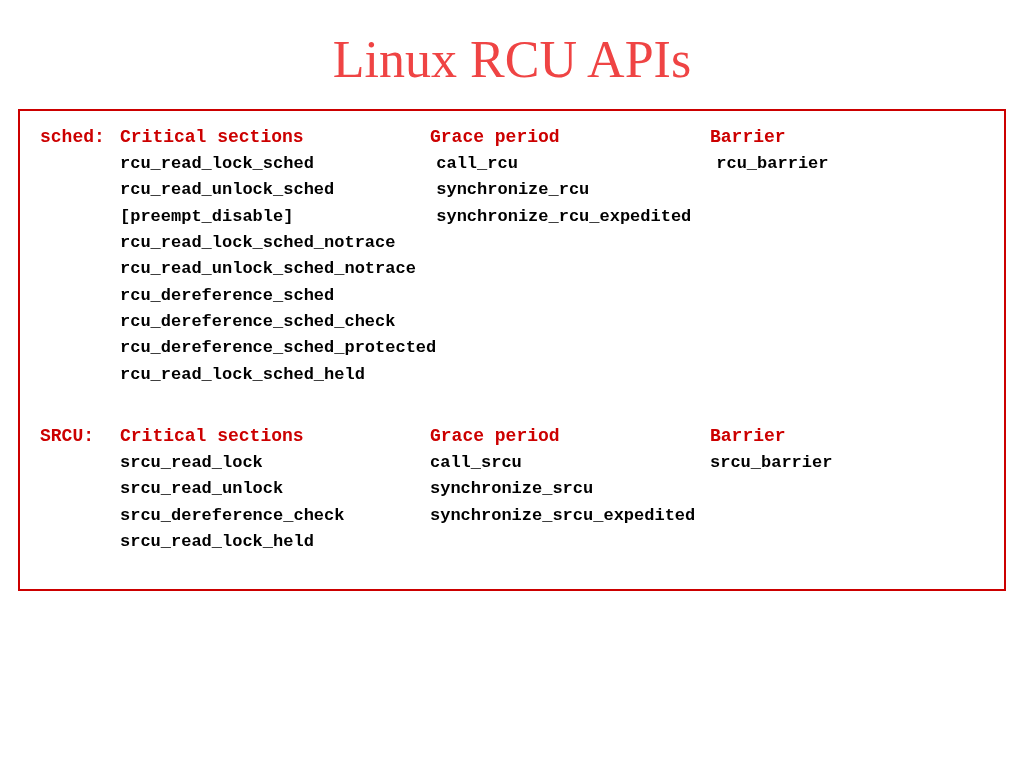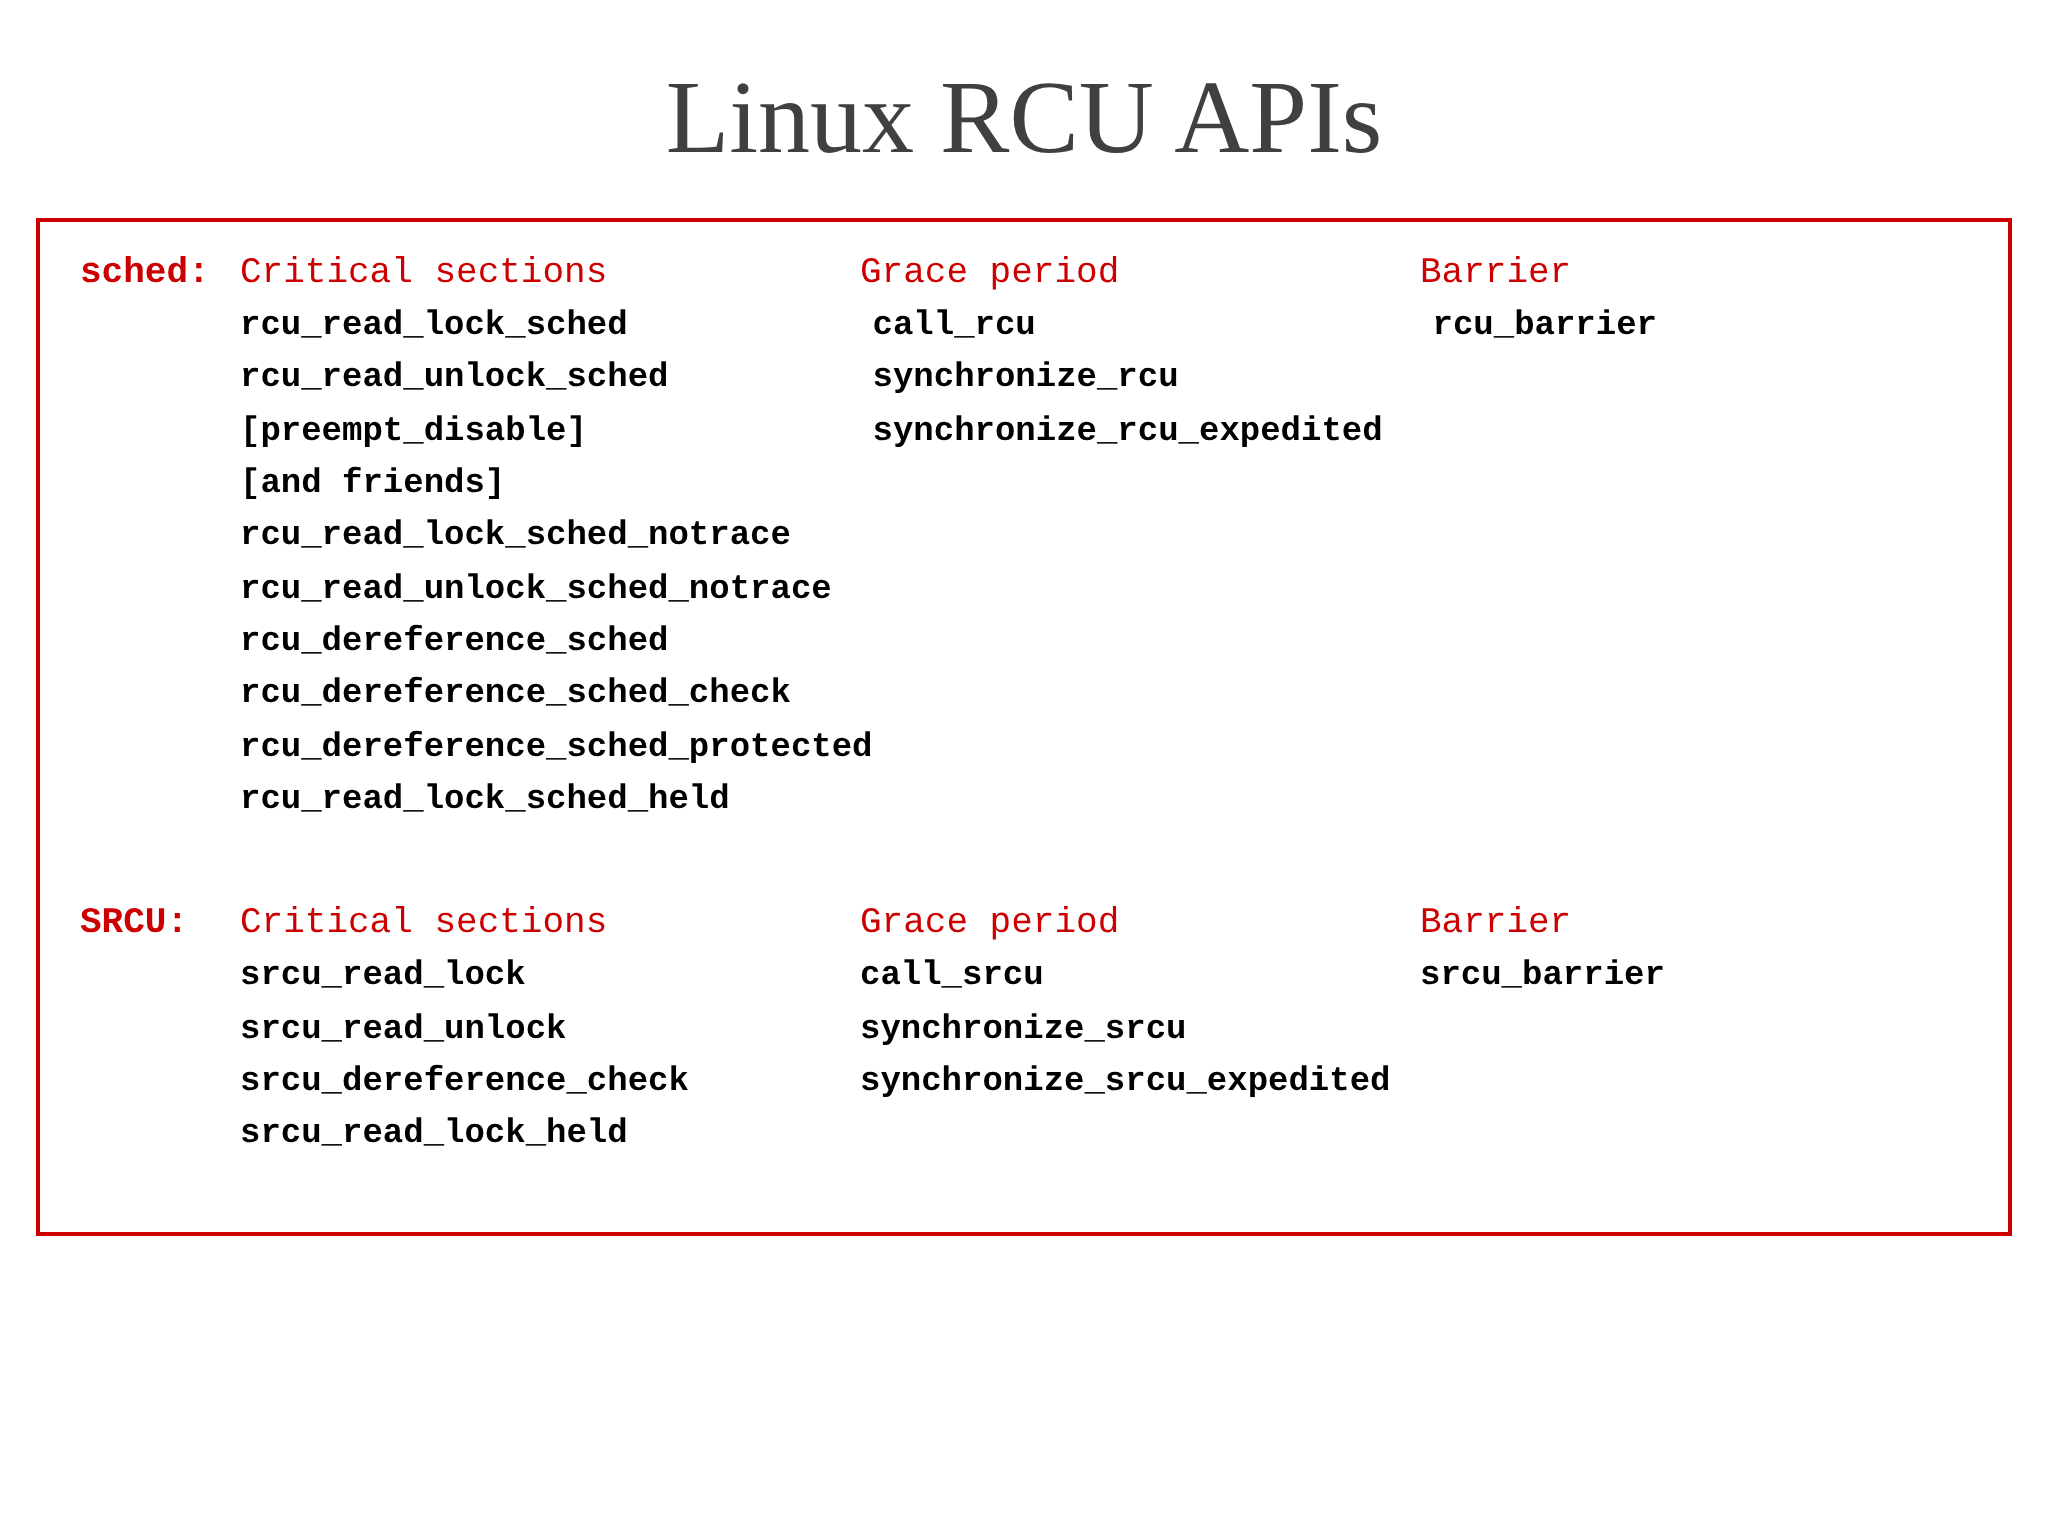--- a/index.html
+++ b/index.html
@@ -15,21 +15,21 @@
       font-family: 'Courier New', Courier, monospace;
       overflow: hidden;
     }
 
     .page-title {
       text-align: center;
       font-family: Georgia, 'Times New Roman', serif;
       font-size: 52px;
       font-weight: normal;
       padding: 30px 0 20px 0;
-      color: #404040;
+      color: #ef4444;
     }
 
     .main-box {
       margin: 0 18px;
       border: 2px solid #cc0000;
       padding: 16px 20px 20px 20px;
     }
 
     .section {
       margin-bottom: 20px;
@@ -52,21 +52,21 @@
       min-width: 80px;
     }
 
     .col-headers {
       display: flex;
       flex: 1;
     }
 
     .col-header {
       color: #cc0000;
-      font-weight: normal;
+      font-weight: bold;
       font-size: 18px;
     }
 
     .col-critical {
       min-width: 310px;
     }
 
     .col-grace {
       min-width: 280px;
     }
@@ -119,21 +119,20 @@
         <span class="col-header col-critical">Critical sections</span>
         <span class="col-header col-grace">Grace period</span>
         <span class="col-header col-barrier">Barrier</span>
       </div>
     </div>
     <div class="section-content">
       <div class="col-list critical">
         <span>rcu_read_lock_sched</span>
         <span>rcu_read_unlock_sched</span>
         <span>[preempt_disable]</span>
-        <span>[and friends]</span>
         <span>rcu_read_lock_sched_notrace</span>
         <span>rcu_read_unlock_sched_notrace</span>
         <span>rcu_dereference_sched</span>
         <span>rcu_dereference_sched_check</span>
         <span>rcu_dereference_sched_protected</span>
         <span>rcu_read_lock_sched_held</span>
       </div>
       <div class="col-list grace">
         <span>call_rcu</span>
         <span>synchronize_rcu</span>

